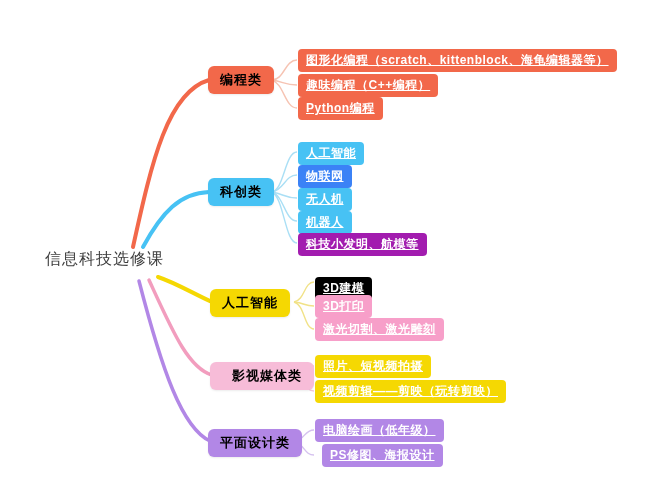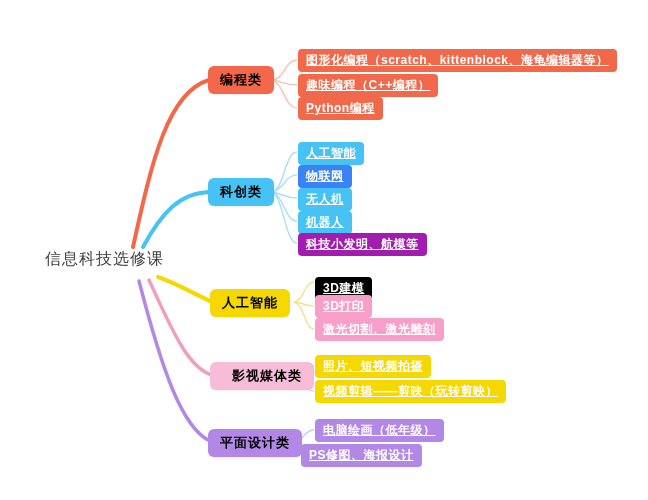--- a/index.html
+++ b/index.html
@@ -85,15 +85,15 @@
   <div class="child" style="left: 298px; top: 233px; background-color: #a21caf;">科技小发明、航模等</div>
 
   <div class="child" style="left: 315px; top: 277px; background-color: #000000;">3D建模</div>
   <div class="child" style="left: 315px; top: 295px; background-color: rgb(247, 159, 201);">3D打印</div>
   <div class="child" style="left: 315px; top: 318px; background-color: rgb(247, 159, 201);">激光切割、激光雕刻</div>
 
   <div class="child" style="left: 315px; top: 355px; background-color: rgb(245, 216, 2);">照片、短视频拍摄</div>
   <div class="child" style="left: 315px; top: 380px; background-color: rgb(245, 216, 2);">视频剪辑——剪映（玩转剪映）</div>
 
   <div class="child" style="left: 315px; top: 419px; background-color: rgb(178, 135, 230);">电脑绘画（低年级）</div>
-  <div class="child" style="left: 301px; top: 444px; background-color: rgb(178, 135, 230);">PS修图、海报设计</div>
+  <div class="child" style="left: 322px; top: 444px; background-color: rgb(178, 135, 230);">PS修图、海报设计</div>
 
 </div>
 
 </body></html>

